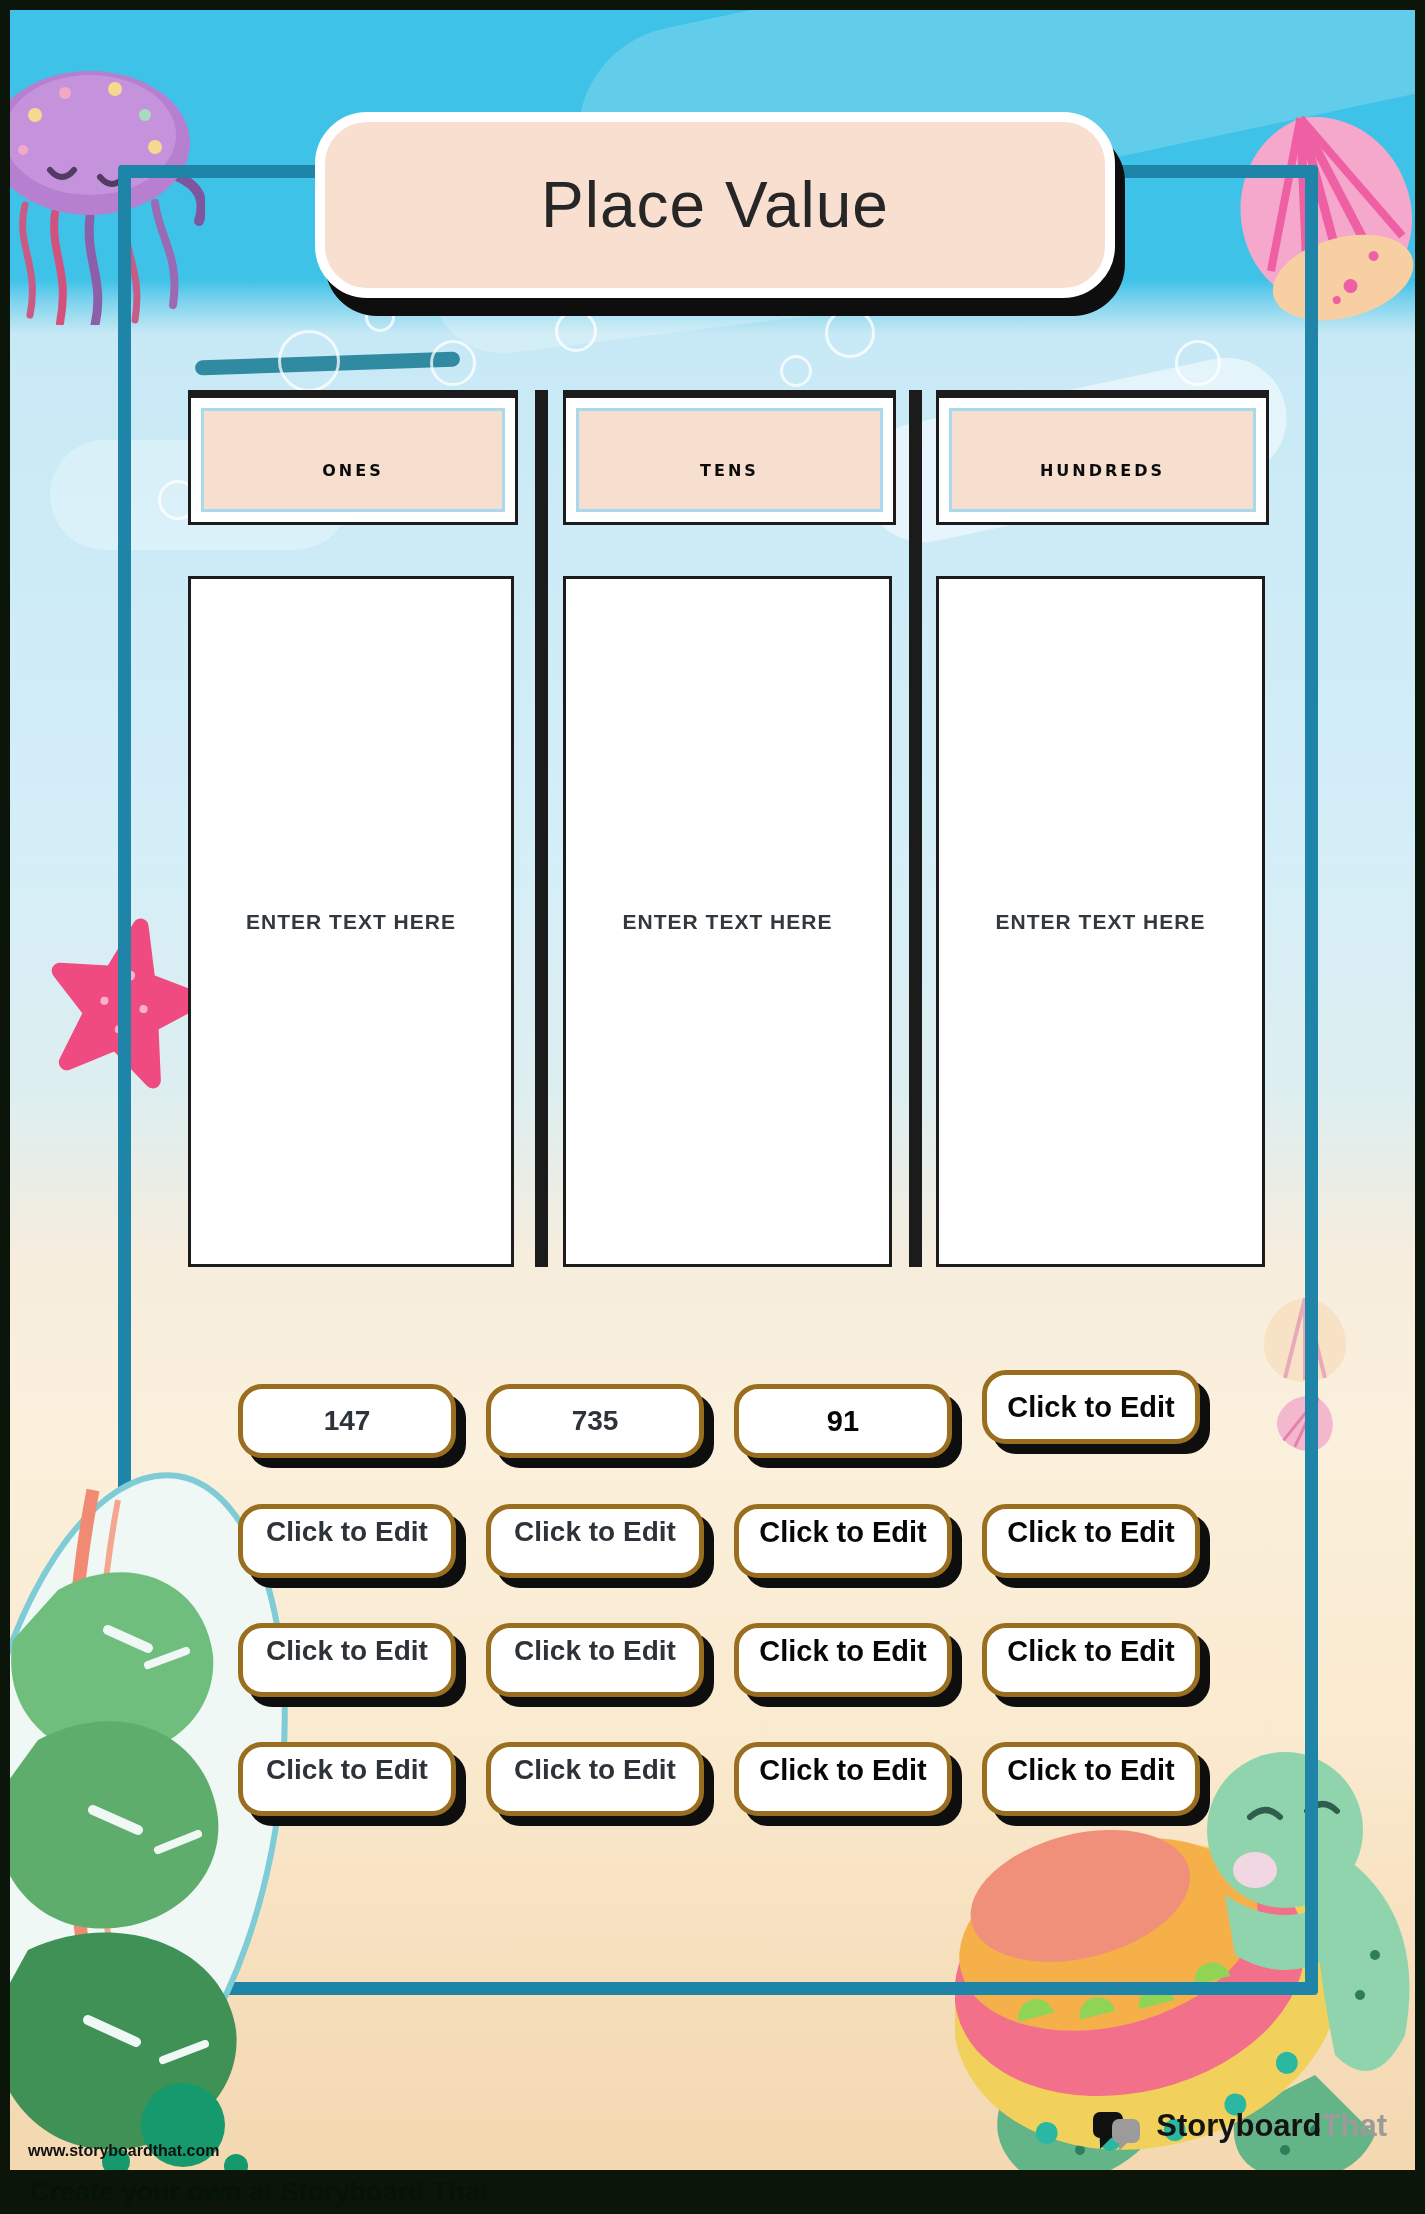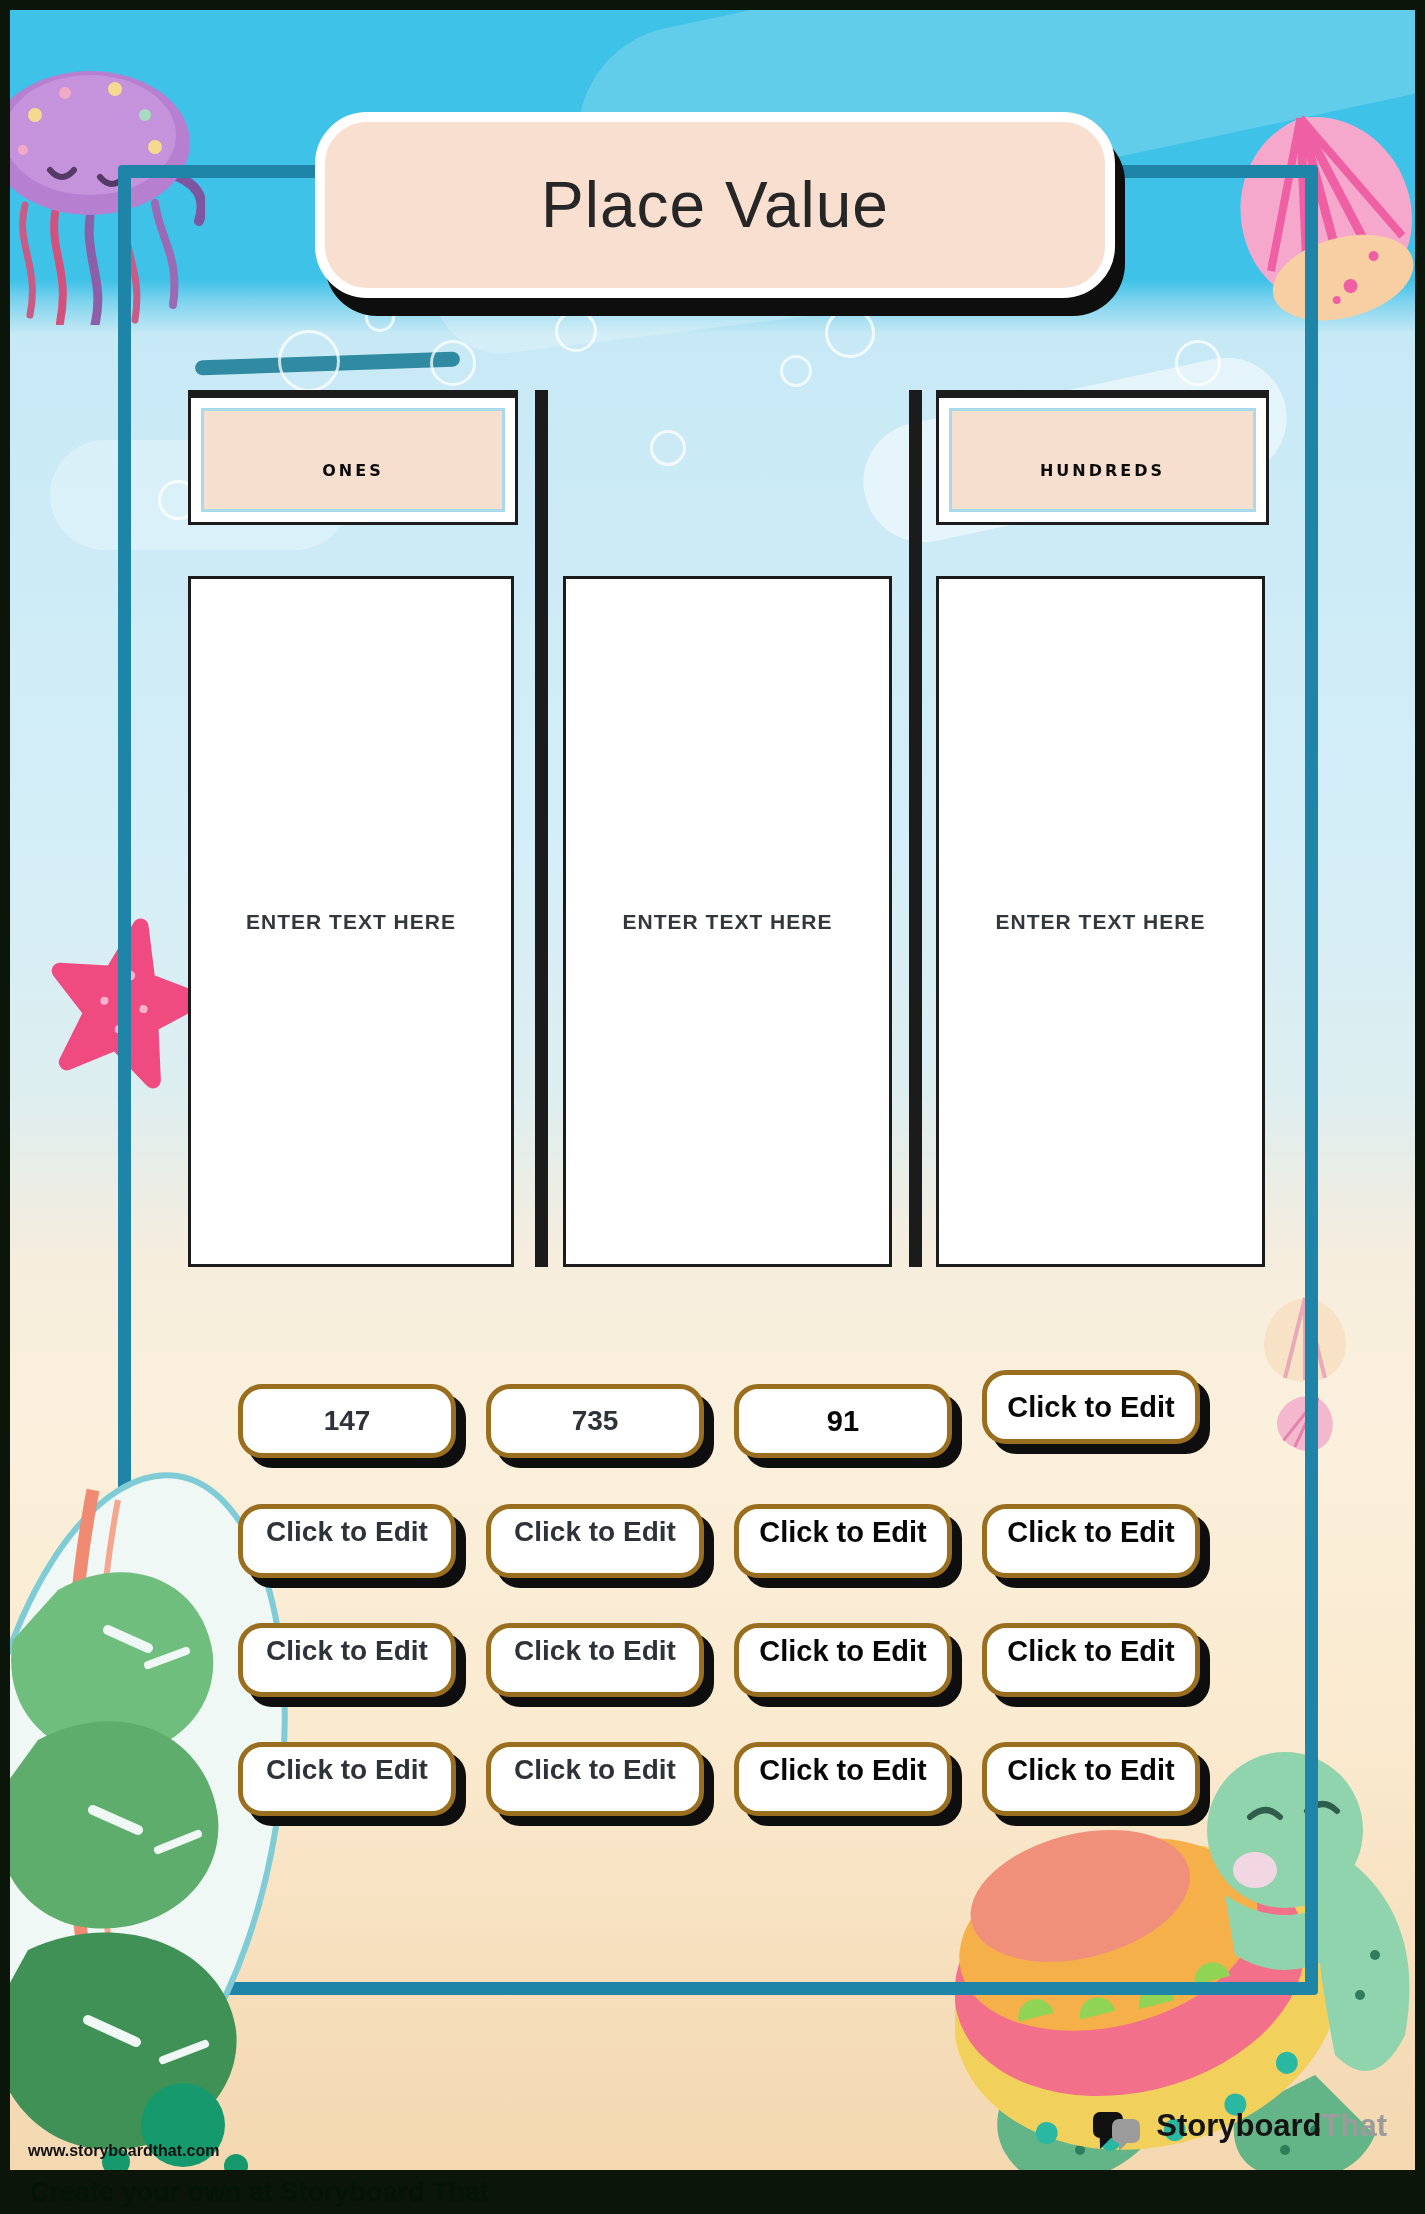--- a/index.html
+++ b/index.html
@@ -248,20 +248,25 @@
       <div class="col-header-inner">
         <span>ONES</span>
       </div>
     </div>
     <div class="col-box">
       <span>ENTER TEXT HERE</span>
     </div>
   </div>
 
   <div class="col" style="left:553px;top:380px;width:333px;height:877px;">
+    <div class="col-header">
+      <div class="col-header-inner">
+        <span>TENS</span>
+      </div>
+    </div>
     <div class="col-box">
       <span>ENTER TEXT HERE</span>
     </div>
   </div>
 
   <div class="col" style="left:926px;top:380px;width:333px;height:877px;text-align:center;">
     <div class="col-header">
       <div class="col-header-inner">
         <span>HUNDREDS</span>
       </div>

